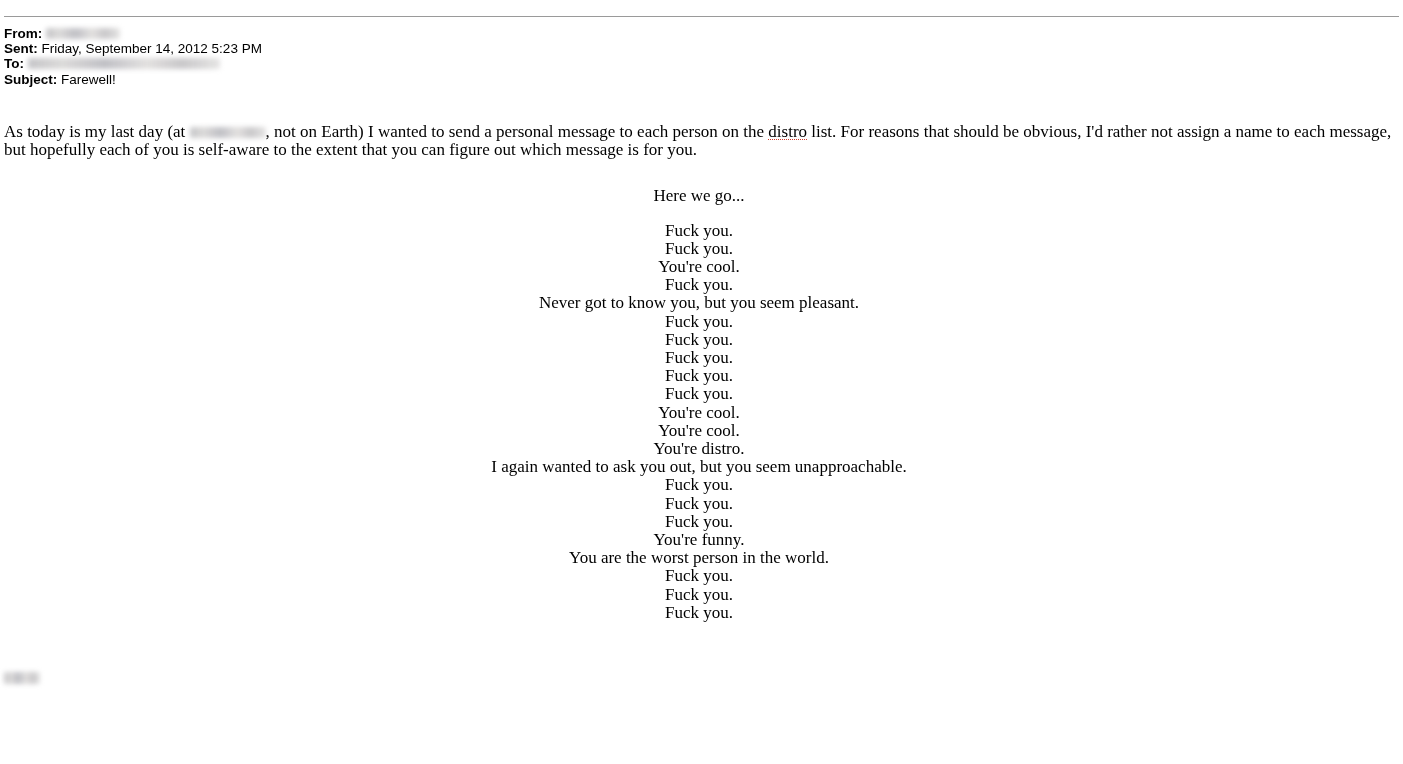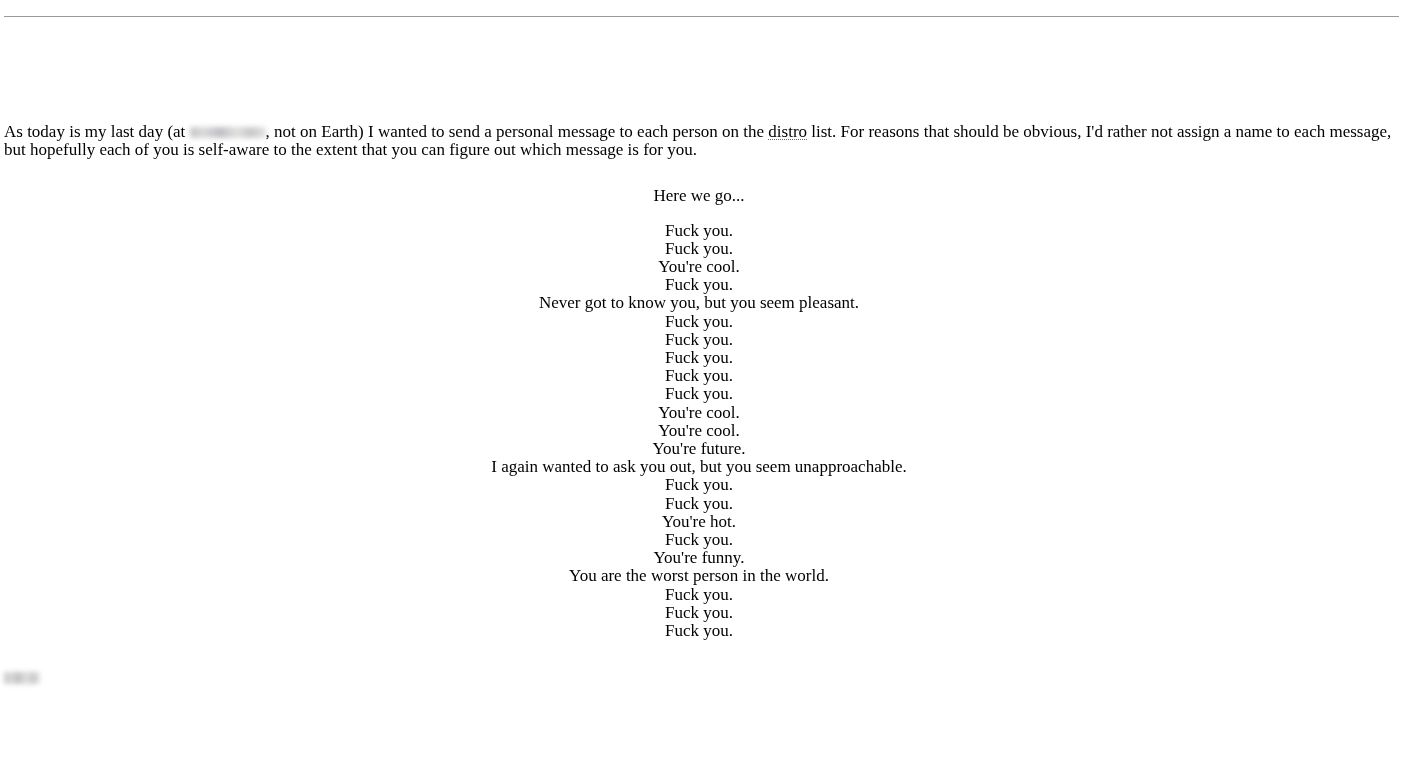--- a/index.html
+++ b/index.html
@@ -98,20 +98,38 @@
     top: 670px;
   }
 </style>
 </head>
 <body>
 
 <div class="page">
 
   <div class="top-rule"></div>
 
+  <div class="headers">
+    <div class="hrow">
+      <span class="hlabel">From:</span>
+      <span class="redacted sender"></span>
+    </div>
+    <div class="hrow">
+      <span class="hlabel">Sent:</span>
+      <span class="hvalue">Friday, September 14, 2012 5:23 PM</span>
+    </div>
+    <div class="hrow">
+      <span class="hlabel">To:</span>
+      <span class="redacted recipient"></span>
+    </div>
+    <div class="hrow">
+      <span class="hlabel">Subject:</span>
+      <span class="hvalue">Farewell!</span>
+    </div>
+  </div>
 
   <div class="body-text">
 
     <p class="para"><span>As today is my last day (at </span><span class="redacted company"></span><span>, not on Earth) I wanted to send a personal message to each person on the </span><span class="misspelled">distro</span><span> list. For reasons that should be obvious, I'd rather not assign a name to each message, but hopefully each of you is self-aware to the extent that you can figure out which message is for you.</span></p>
 
     <div class="spacer"></div>
 
     <p class="para line">Here we go...</p>
 
     <div class="spacer"></div>
@@ -122,25 +140,24 @@
       <div class="line">You're cool.</div>
       <div class="line">Fuck you.</div>
       <div class="line">Never got to know you, but you seem pleasant.</div>
       <div class="line">Fuck you.</div>
       <div class="line">Fuck you.</div>
       <div class="line">Fuck you.</div>
       <div class="line">Fuck you.</div>
       <div class="line">Fuck you.</div>
       <div class="line">You're cool.</div>
       <div class="line">You're cool.</div>
-      <div class="line">You're future.</div>
+      <div class="line">You're distro.</div>
       <div class="line">I again wanted to ask you out, but you seem unapproachable.</div>
       <div class="line">Fuck you.</div>
       <div class="line">Fuck you.</div>
-      <div class="line">You're hot.</div>
       <div class="line">Fuck you.</div>
       <div class="line">You're funny.</div>
       <div class="line">You are the worst person in the world.</div>
       <div class="line">Fuck you.</div>
       <div class="line">Fuck you.</div>
       <div class="line">Fuck you.</div>
     </div>
 
     <div class="spacer"></div>
 

